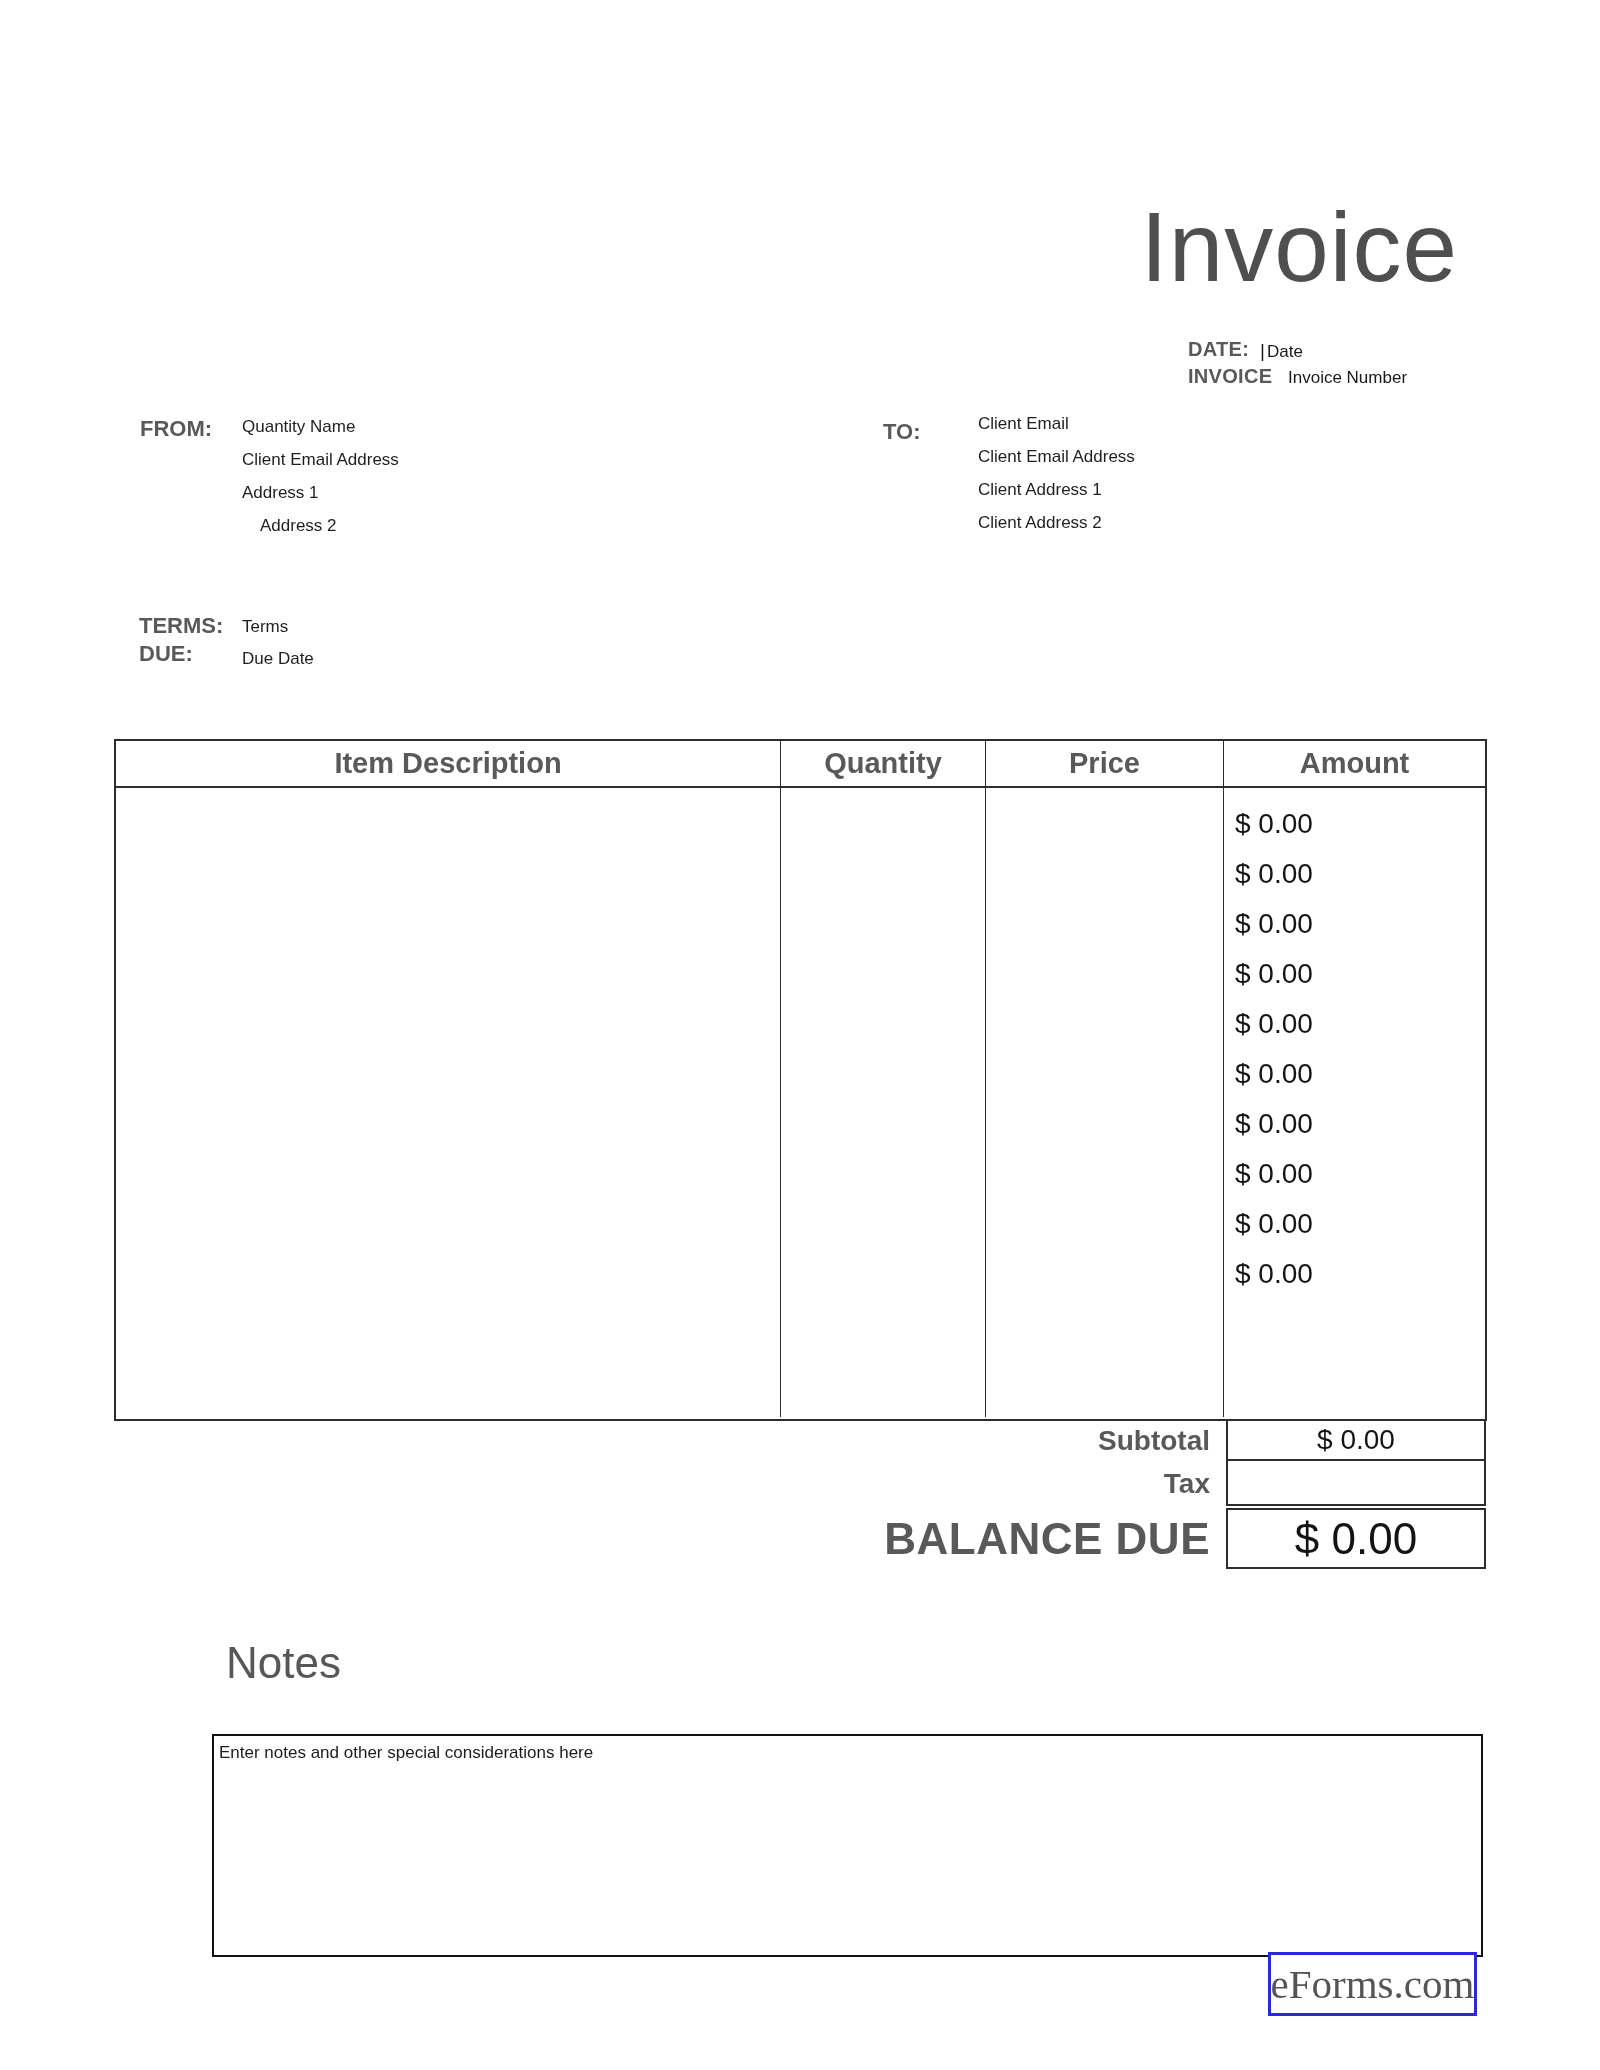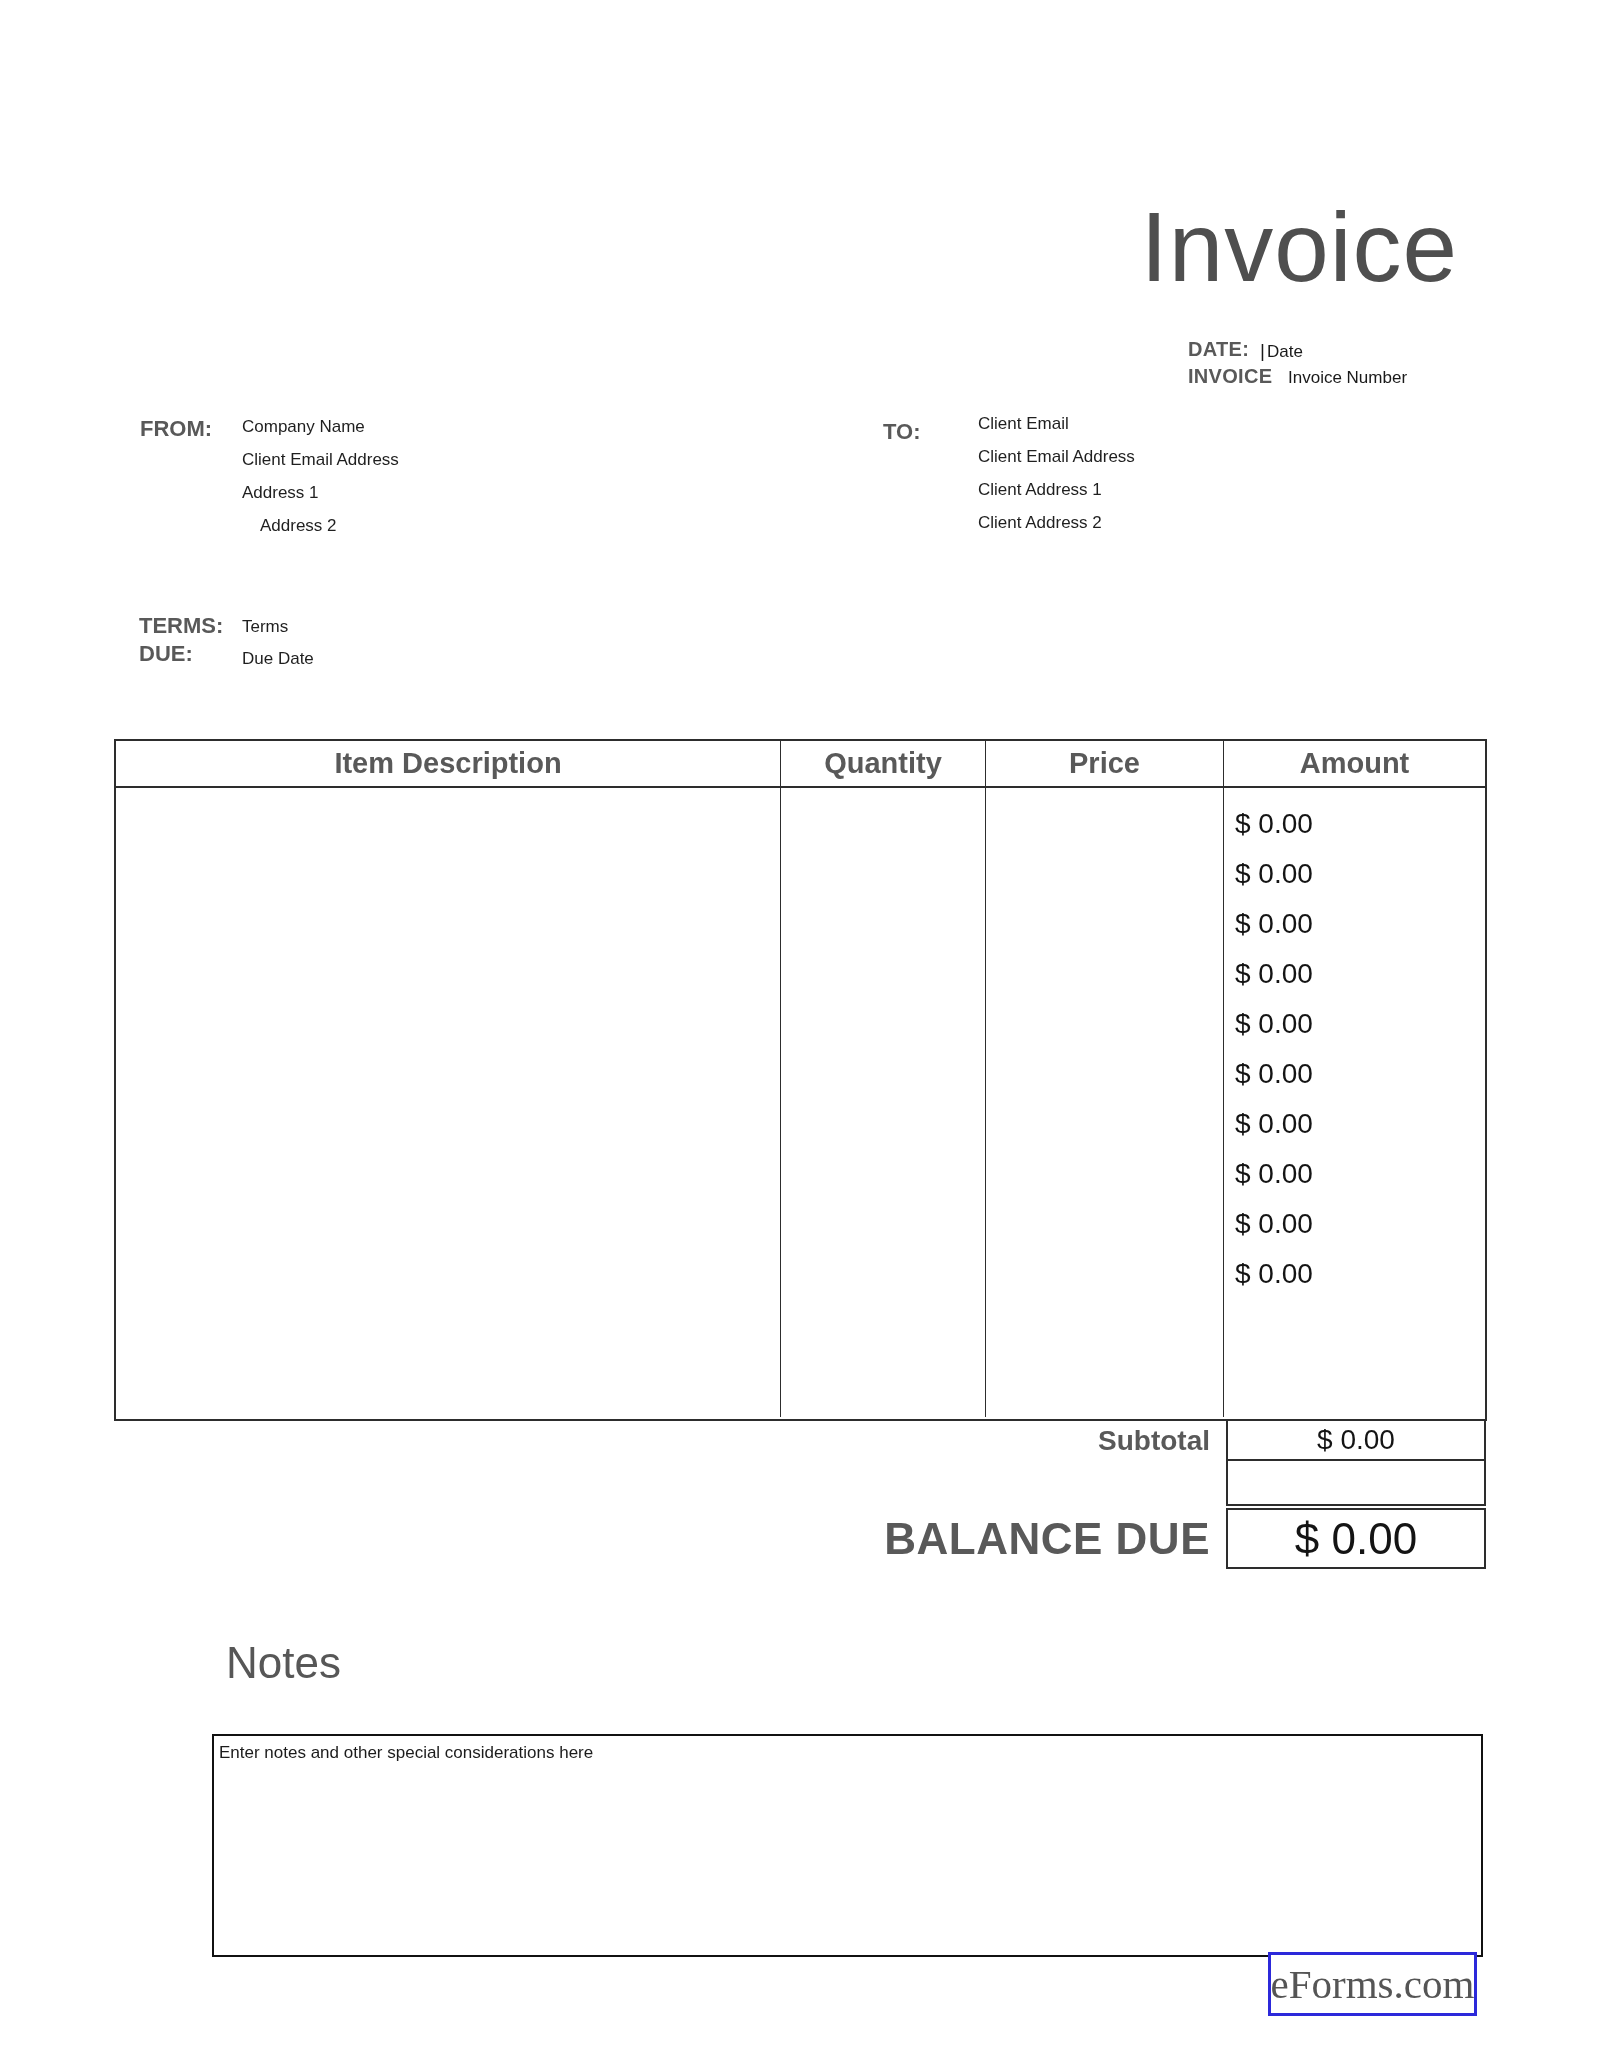--- a/index.html
+++ b/index.html
@@ -84,21 +84,21 @@
   <div class="title">Invoice</div>
 
   <span class="meta-lbl date-lbl">DATE:</span>
   <span class="meta-val date-val"><span class="cursor">|</span><span>Date</span></span>
 
   <span class="meta-lbl inv-lbl">INVOICE</span>
   <span class="meta-val inv-val">Invoice Number</span>
 
   <span class="party-lbl from-lbl">FROM:</span>
   <div class="party-lines from-lines">
-    <div class="p-line">Company Name</div>
+    <div class="p-line">Quantity Name</div>
     <div class="p-line">Client Email Address</div>
     <div class="p-line">Address 1</div>
     <div class="p-line">Address 2</div>
   </div>
 
   <span class="party-lbl to-lbl">TO:</span>
   <div class="party-lines to-lines">
     <div class="p-line">Client Email</div>
     <div class="p-line">Client Email Address</div>
     <div class="p-line">Client Address 1</div>
@@ -132,20 +132,21 @@
         <div class="amount-cell">$ 0.00</div>
         <div class="amount-cell">$ 0.00</div>
         <div class="amount-cell">$ 0.00</div>
       </div>
     </div>
   </div>
 
   <div class="sum-lbl subtotal-lbl">Subtotal</div>
   <div class="sum-box subtotal-box">$ 0.00</div>
 
+  <div class="sum-lbl tax-lbl">Tax</div>
   <div class="sum-box tax-box"></div>
 
   <div class="sum-lbl balance-lbl">BALANCE DUE</div>
   <div class="sum-box balance-box">$ 0.00</div>
 
   <div class="notes-heading">Notes</div>
   <div class="notes-box">Enter notes and other special considerations here</div>
 
   <a class="brand-badge">eForms.com</a>
 

